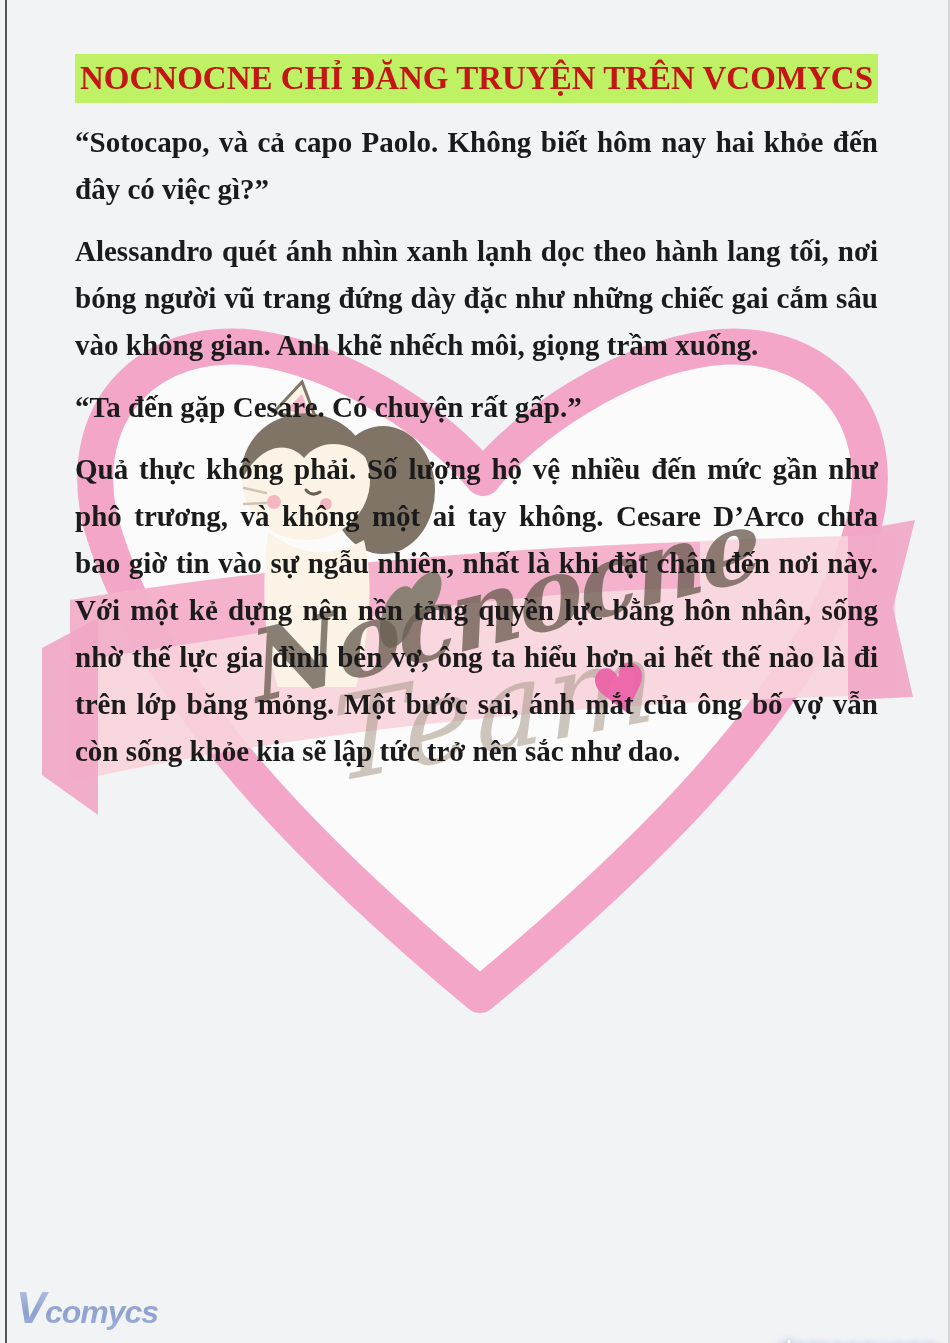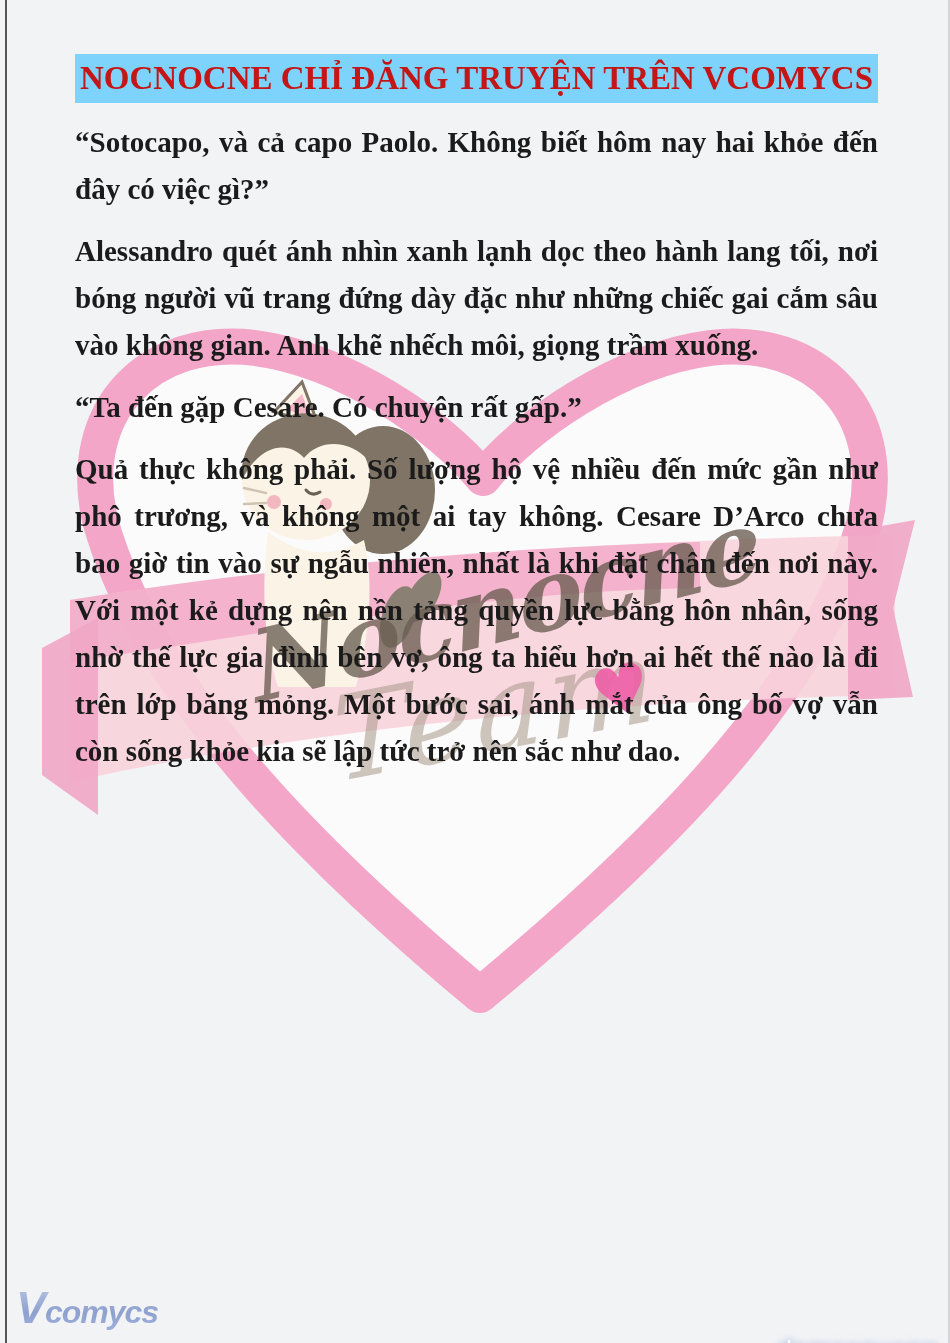--- a/index.html
+++ b/index.html
@@ -34,21 +34,21 @@
   .wm-heart-small{
     position:absolute;left:592px;top:652px;
     font-size:66px;color:#ee5fa8;opacity:.9;
     transform:rotate(-14deg);
     font-family:"DejaVu Sans",sans-serif;
   }
 
   
   .content{position:relative;z-index:2;padding:54px 72px 0 75px;}
   .title-strip{
-    background:#7dd3fc;
+    background:#bef264;
     color:#c41616;
     font-weight:bold;
     font-size:33px;
     line-height:1.06;
     text-align:center;
     padding:7px 2px;
     margin:0 0 16px 0;
     letter-spacing:0px;
   }
   .body-p{

